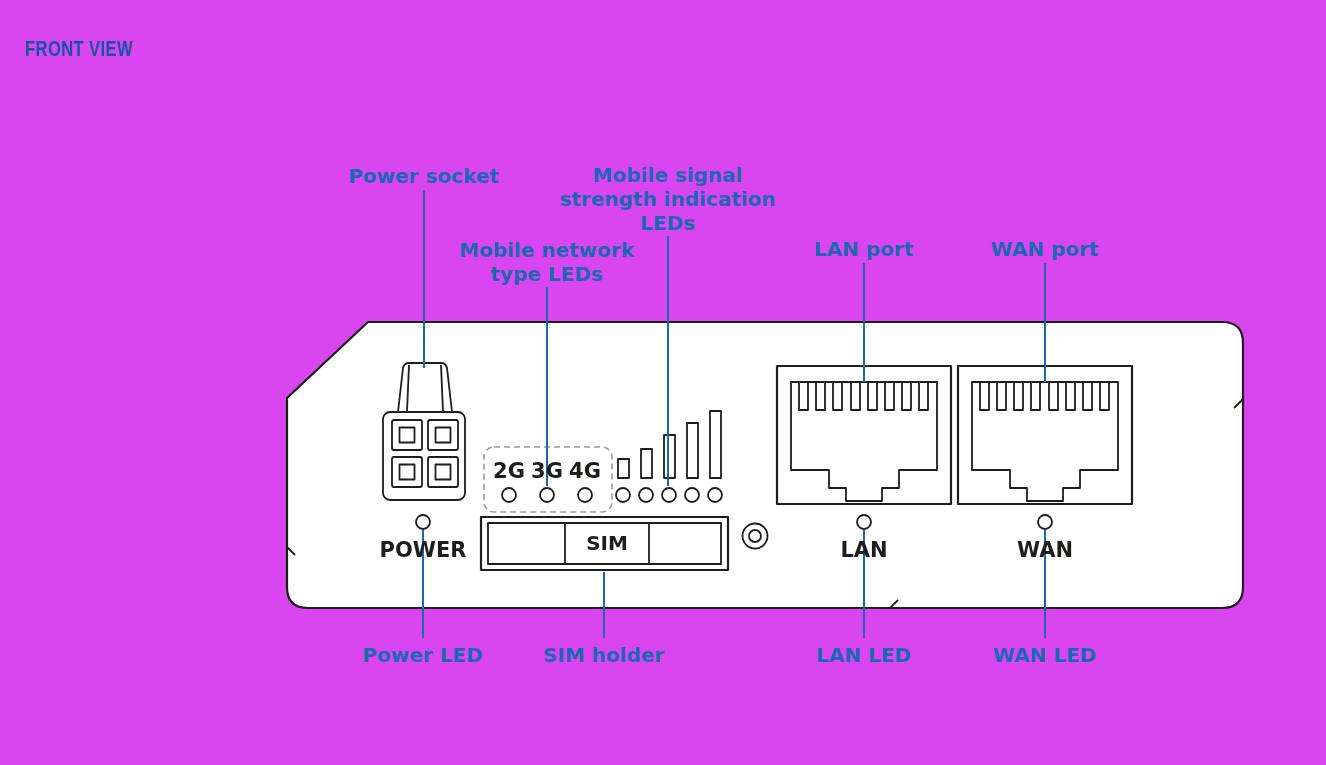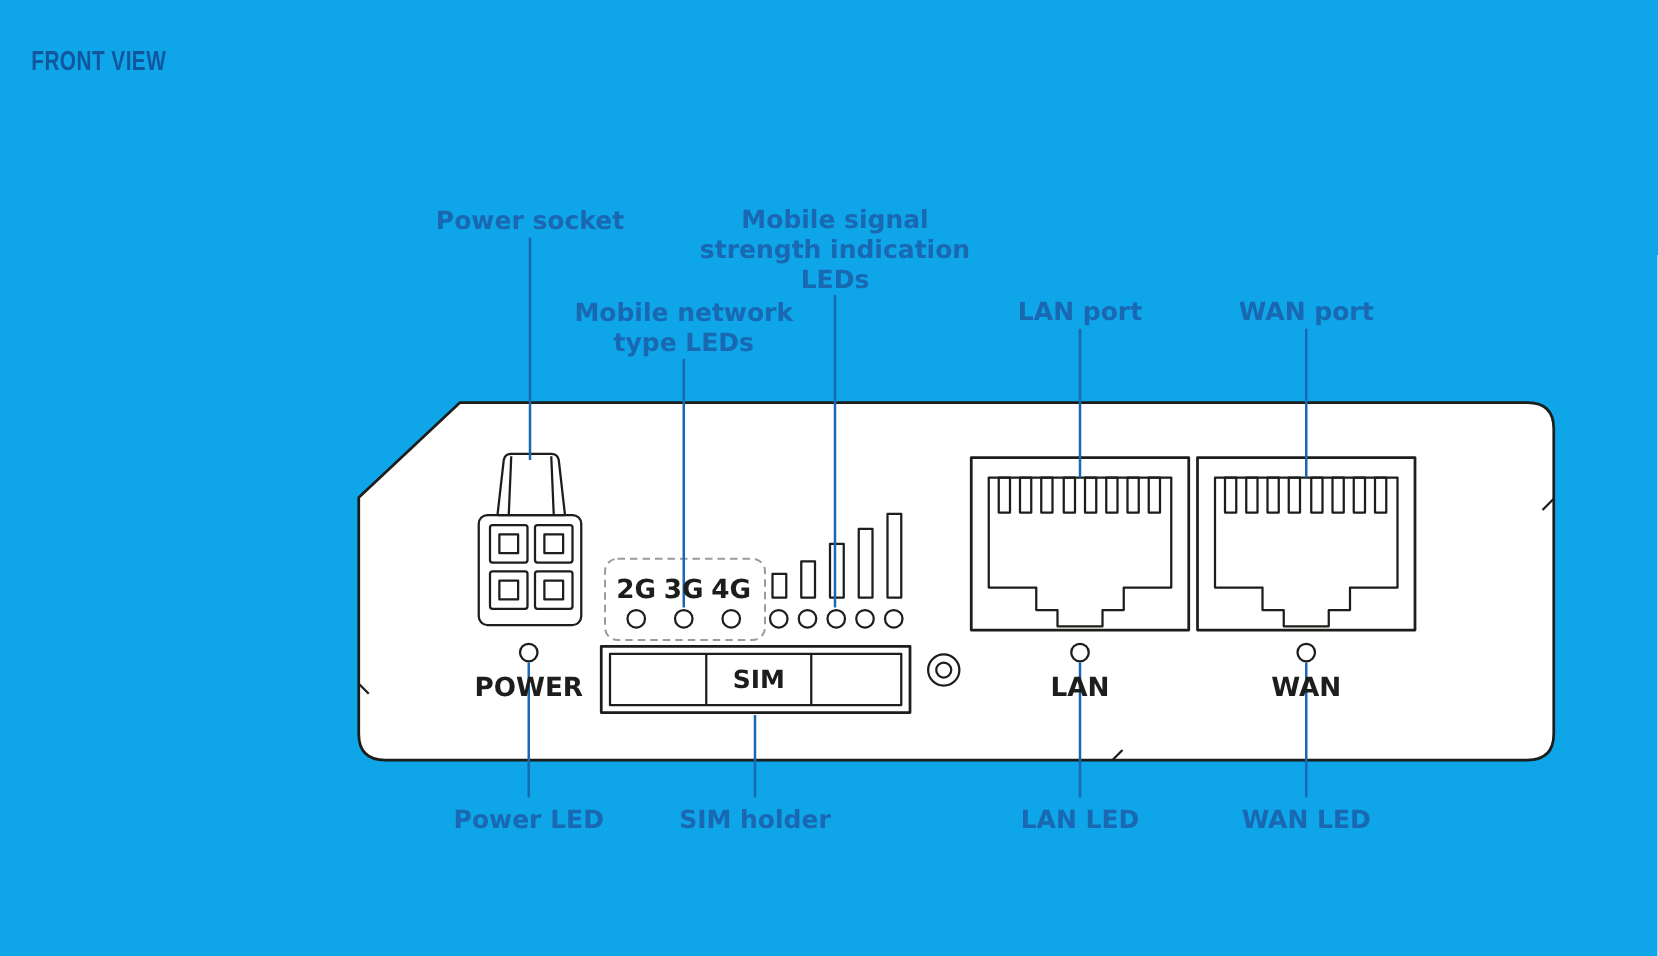--- a/index.html
+++ b/index.html
@@ -1,16 +1,16 @@
 <!DOCTYPE html>
 <html><head>
 <meta charset="utf-8">
 <style>
   html,body{margin:0;padding:0;background:#ffffff;}
-  .stage{position:relative;width:1326px;height:765px;background:#0ea5e9;overflow:hidden;}
+  .stage{position:relative;width:1326px;height:765px;background:#d946ef;overflow:hidden;}
   svg{display:block;}
   .title-text{font-family:"Liberation Sans",sans-serif;font-weight:bold;font-size:22px;fill:#10579e;letter-spacing:.5px;}
   .callout{font-family:"DejaVu Sans","Liberation Sans",sans-serif;font-weight:600;font-size:20px;fill:#1a67b2;text-anchor:middle;}
   .panel-label{font-family:"DejaVu Sans","Liberation Sans",sans-serif;font-weight:bold;font-size:21px;fill:#1d1d1b;text-anchor:middle;}
   .sim-label{font-family:"DejaVu Sans","Liberation Sans",sans-serif;font-weight:bold;font-size:20px;fill:#1d1d1b;text-anchor:middle;}
   .leader{stroke:#1a67b2;stroke-width:2;}
   .dev{stroke:#1d1d1b;stroke-width:1.8;fill:none;stroke-linejoin:round;}
   .dev-fill{stroke:#1d1d1b;stroke-width:2.2;fill:#ffffff;stroke-linejoin:round;}
   .led{fill:#ffffff;stroke:#1d1d1b;stroke-width:1.8;}
   .dashed{stroke:#9b9b9b;stroke-width:1.6;fill:none;stroke-dasharray:6 4;}

